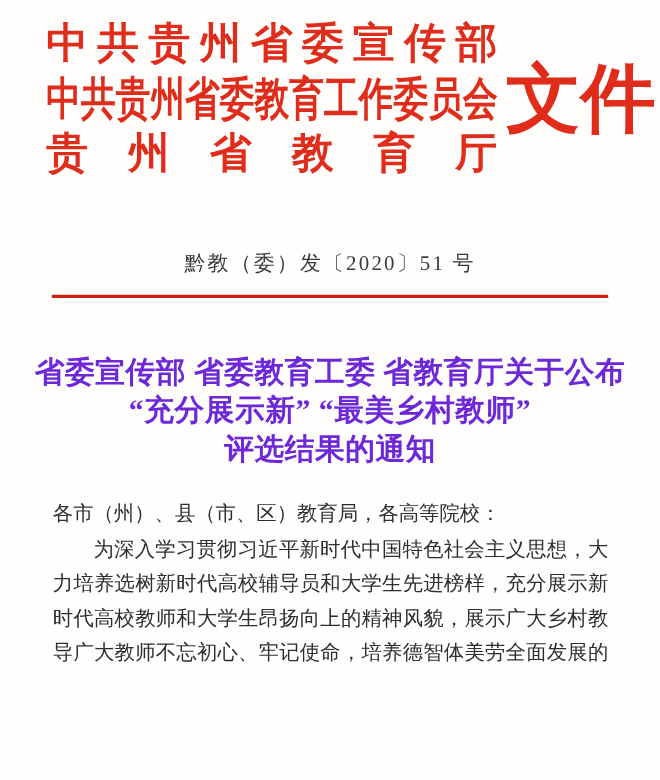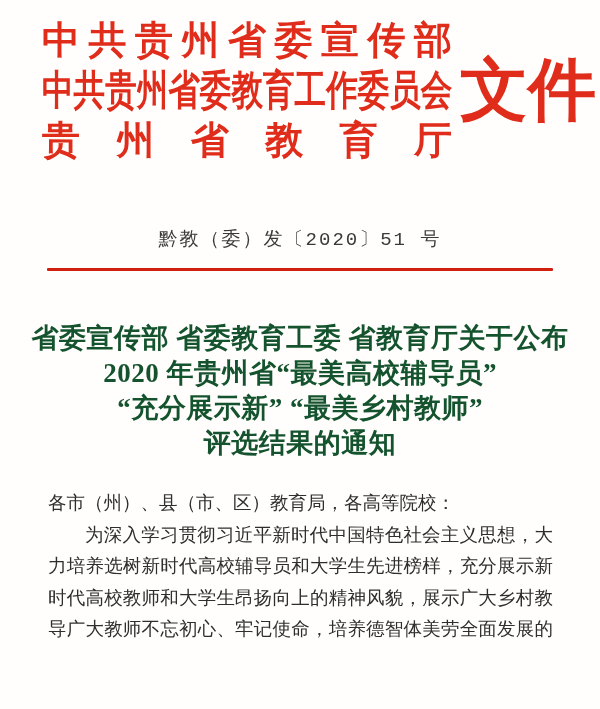--- a/index.html
+++ b/index.html
@@ -61,37 +61,36 @@
   }
 
   
   .doc-number {
     margin-top: 62px;
     text-align: center;
     font-size: 19px;
     line-height: 26px;
     color: #3a3a3a;
     letter-spacing: 2px;
-    font-family: Liberation Mono, monospace;
   }
   .red-rule {
     width: 506px;
     height: 3px;
     background: #d1200d;
     margin: 15px auto 0 auto;
     border-radius: 1px;
   }
 
   
   .title {
     margin: 50px 0 0 0;
     text-align: center;
     font-size: 27px;
     font-weight: 700;
-    color: #14532d;
+    color: #6d28d9;
     line-height: 35px;
     letter-spacing: 0.5px;
   }
   .title-line { white-space: nowrap; }
 
   
   .body-text {
     margin-top: 27px;
     padding: 0 47px 16px 48px;
     font-size: 18.5px;
@@ -141,21 +140,20 @@
     </div>
     <div class="doc-type">文件</div>
   </header>
 
   <div class="doc-number">黔教（委）发〔2020〕51 号</div>
 
   <div class="red-rule"></div>
 
   <h1 class="title">
     <div class="title-line">省委宣传部 省委教育工委 省教育厅关于公布</div>
-    <div class="title-line">2020 年贵州省“最美高校辅导员”</div>
     <div class="title-line">“充分展示新” “最美乡村教师”</div>
     <div class="title-line">评选结果的通知</div>
   </h1>
 
   <div class="body-text">
     <div class="salutation">各市（州）、县（市、区）教育局，各高等院校：</div>
     <div class="para-line indent">为深入学习贯彻习近平新时代中国特色社会主义思想，大</div>
     <div class="para-line">力培养选树新时代高校辅导员和大学生先进榜样，充分展示新</div>
     <div class="para-line">时代高校教师和大学生昂扬向上的精神风貌，展示广大乡村教</div>
     <div class="para-line">导广大教师不忘初心、牢记使命，培养德智体美劳全面发展的</div>

